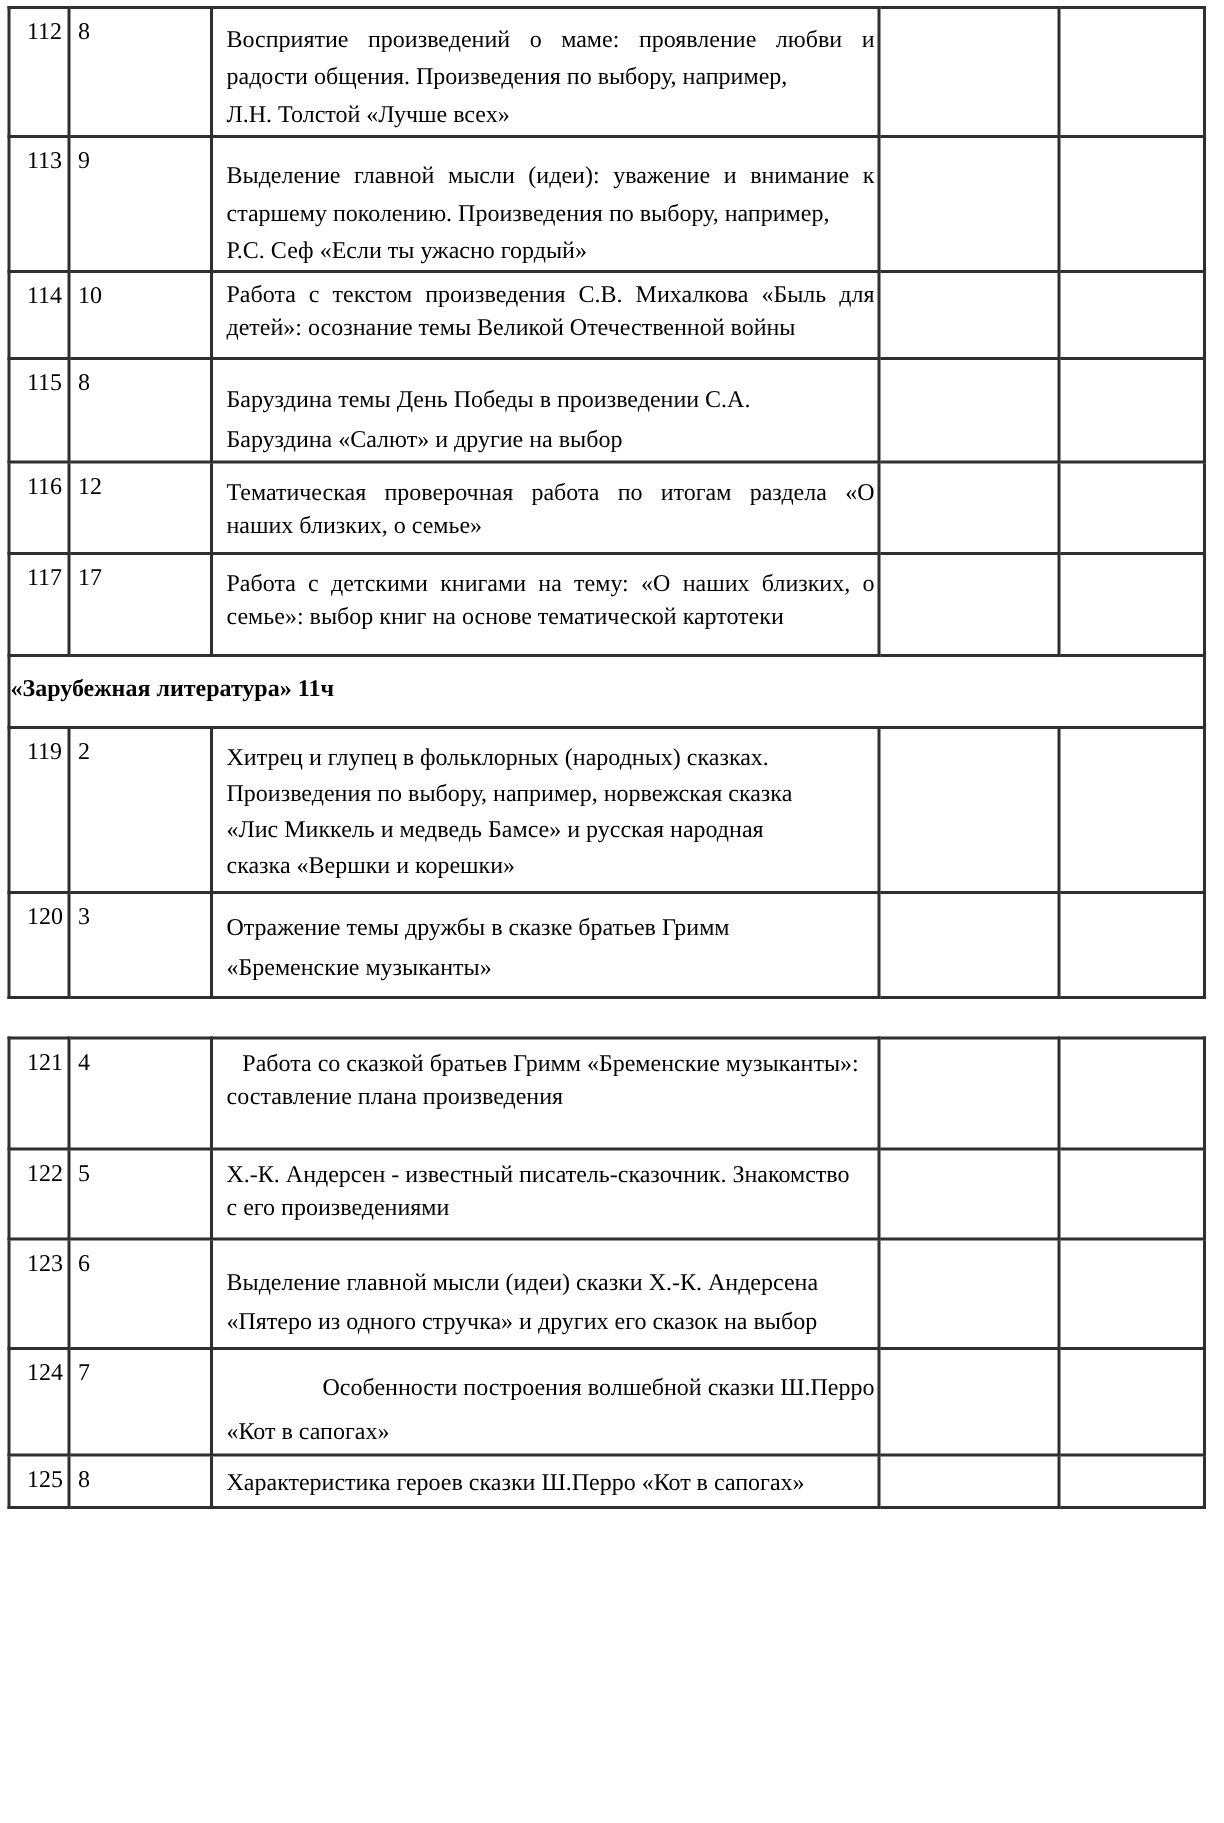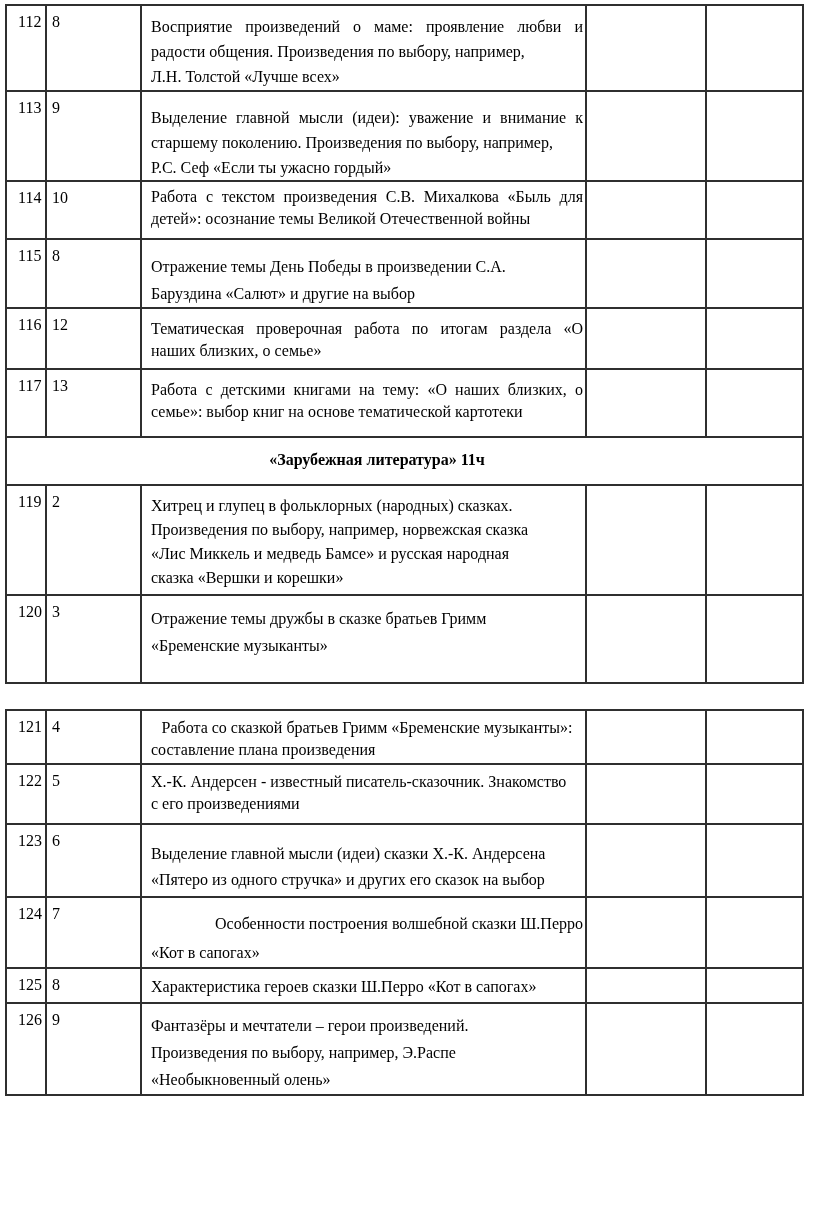--- a/index.html
+++ b/index.html
@@ -42,21 +42,21 @@
   td.c-lesson {
     padding: 6px 0 0 5px;
     line-height: 20px;
   }
   td.c-text {
     padding-left: 9px;
     padding-right: 2px;
   }
   td.c-empty { background: #ffffff; }
   td.c-section {
-    text-align: center;
+    text-align: left;
     font-weight: bold;
     padding-top: 13px;
     padding-right: 55px;
     vertical-align: top;
   }
   .line {
     white-space: nowrap;
     text-align: left;
   }
   .line.just {
@@ -108,39 +108,39 @@
             <div class="line just" style="line-height: 22px;">Работа с текстом произведения С.В. Михалкова «Быль для</div>
             <div class="line" style="line-height: 22px;">детей»: осознание темы Великой Отечественной войны</div>
           </td>
           <td class="c-empty"></td>
           <td class="c-empty"></td>
         </tr>
         <tr style="height: 66px;">
           <td class="c-num">115</td>
           <td class="c-lesson">8</td>
           <td class="c-text" style="padding-top: 13px;">
-            <div class="line" style="line-height: 27px;">Отражение темы День Победы в произведении С.А.</div>
+            <div class="line" style="line-height: 27px;">Баруздина темы День Победы в произведении С.А.</div>
             <div class="line" style="line-height: 27px;">Баруздина «Салют» и другие на выбор</div>
           </td>
           <td class="c-empty"></td>
           <td class="c-empty"></td>
         </tr>
         <tr style="height: 61px;">
           <td class="c-num">116</td>
           <td class="c-lesson">12</td>
           <td class="c-text" style="padding-top: 9px;">
             <div class="line just" style="line-height: 22px;">Тематическая проверочная работа по итогам раздела «О</div>
             <div class="line" style="line-height: 22px;">наших близких, о семье»</div>
           </td>
           <td class="c-empty"></td>
           <td class="c-empty"></td>
         </tr>
         <tr style="height: 68px;">
           <td class="c-num">117</td>
-          <td class="c-lesson">13</td>
+          <td class="c-lesson">17</td>
           <td class="c-text" style="padding-top: 9px;">
             <div class="line just" style="line-height: 22px;">Работа с детскими книгами на тему: «О наших близких, о</div>
             <div class="line" style="line-height: 22px;">семье»: выбор книг на основе тематической картотеки</div>
           </td>
           <td class="c-empty"></td>
           <td class="c-empty"></td>
         </tr>
         <tr style="height: 48px;">
           <td colspan="5" class="c-section">«Зарубежная литература» 11ч</td>
         </tr>
@@ -149,42 +149,42 @@
           <td class="c-lesson">2</td>
           <td class="c-text" style="padding-top: 8px;">
             <div class="line" style="line-height: 24px;">Хитрец и глупец в фольклорных (народных) сказках.</div>
             <div class="line" style="line-height: 24px;">Произведения по выбору, например, норвежская сказка</div>
             <div class="line" style="line-height: 24px;">«Лис Миккель и медведь Бамсе» и русская народная</div>
             <div class="line" style="line-height: 24px;">сказка «Вершки и корешки»</div>
           </td>
           <td class="c-empty"></td>
           <td class="c-empty"></td>
         </tr>
-        <tr style="height: 88px;">
+        <tr style="height: 70px;">
           <td class="c-num">120</td>
           <td class="c-lesson">3</td>
           <td class="c-text" style="padding-top: 9px;">
             <div class="line" style="line-height: 27px;">Отражение темы дружбы в сказке братьев Гримм</div>
             <div class="line" style="line-height: 27px;">«Бременские музыканты»</div>
           </td>
           <td class="c-empty"></td>
           <td class="c-empty"></td>
         </tr>
       </tbody>
   </table>
   <table class="curriculum" id="tbl-1">
     <colgroup>
       <col style="width:40px">
         <col style="width:95px">
         <col style="width:445px">
         <col style="width:120px">
         <col style="width:97px">
     </colgroup>
     <tbody>
-        <tr style="height: 54px;">
+        <tr style="height: 74px;">
           <td class="c-num">121</td>
           <td class="c-lesson">4</td>
           <td class="c-text" style="padding-top: 6px;">
             <div class="line" style="line-height: 22px; text-align: center;">Работа со сказкой братьев Гримм «Бременские музыканты»:</div>
             <div class="line" style="line-height: 22px;">составление плана произведения</div>
           </td>
           <td class="c-empty"></td>
           <td class="c-empty"></td>
         </tr>
         <tr style="height: 60px;">
@@ -219,26 +219,15 @@
         </tr>
         <tr style="height: 35px;">
           <td class="c-num">125</td>
           <td class="c-lesson">8</td>
           <td class="c-text" style="padding-top: 7px;">
             <div class="line" style="line-height: 22px;">Характеристика героев сказки Ш.Перро «Кот в сапогах»</div>
           </td>
           <td class="c-empty"></td>
           <td class="c-empty"></td>
         </tr>
-        <tr style="height: 92px;">
-          <td class="c-num">126</td>
-          <td class="c-lesson">9</td>
-          <td class="c-text" style="padding-top: 8px;">
-            <div class="line" style="line-height: 27px;">Фантазёры и мечтатели – герои произведений.</div>
-            <div class="line" style="line-height: 27px;">Произведения по выбору, например, Э.Распе</div>
-            <div class="line" style="line-height: 27px;">«Необыкновенный олень»</div>
-          </td>
-          <td class="c-empty"></td>
-          <td class="c-empty"></td>
-        </tr>
       </tbody>
   </table>
 </div>
 
 </body></html>

